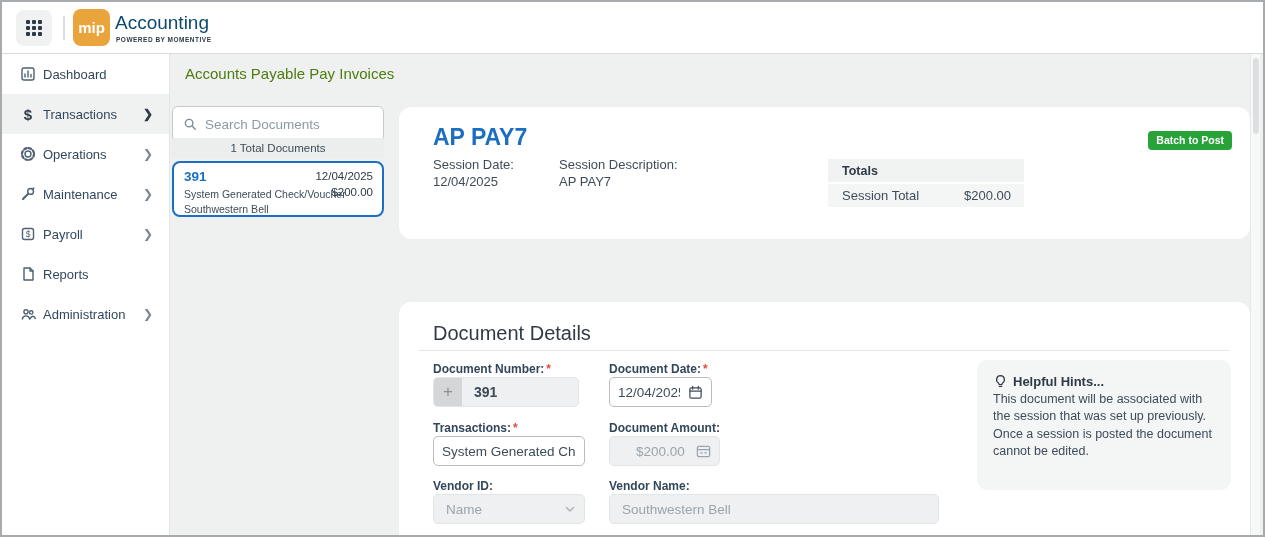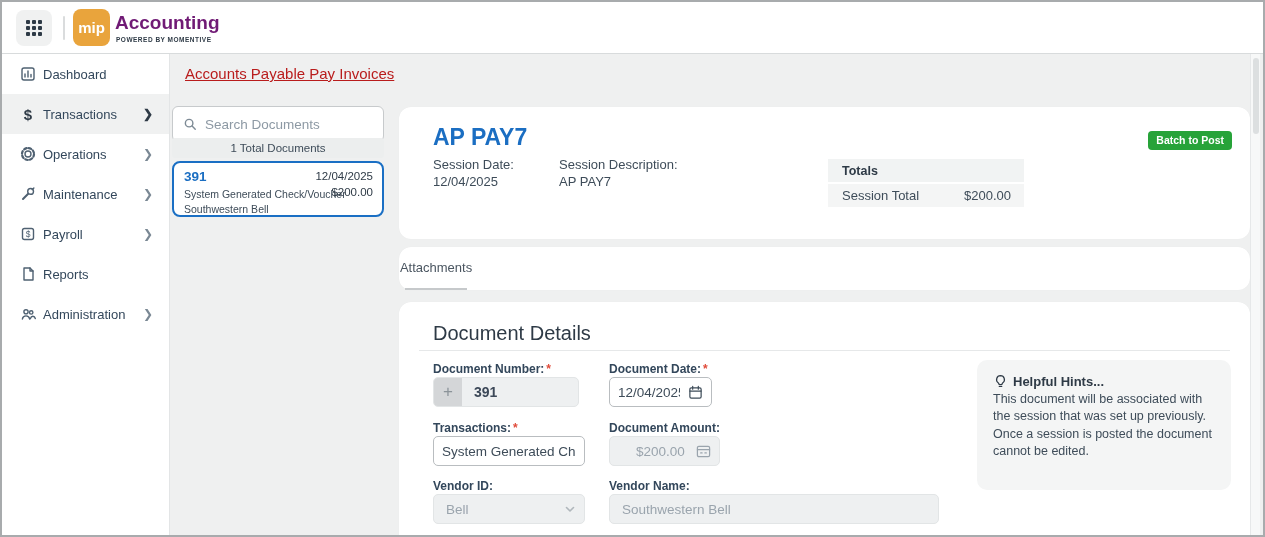--- a/index.html
+++ b/index.html
@@ -12,37 +12,37 @@
   .topbar { position:absolute; left:0; top:0; width:100%; height:52px; background:#ffffff;
             border-bottom:1px solid #d8dbdc; z-index:5; }
   .grid-btn { position:absolute; left:14px; top:8px; width:36px; height:36px; background:#f0f1f1;
               border-radius:8px; display:flex; align-items:center; justify-content:center; cursor:pointer; }
   .grid-ico { display:grid; grid-template-columns:repeat(3,4px); grid-template-rows:repeat(3,4px); gap:2px; }
   .grid-ico i { background:#2e3a46; border-radius:1px; }
   .tb-divider { position:absolute; left:61px; top:14px; width:2px; height:24px; background:#dadcdd; border-radius:1px; }
   .mip-badge { position:absolute; left:71px; top:7px; width:37px; height:37px; background:#e9a43c;
                border-radius:8px; color:#ffffff; font-size:15px; font-weight:bold;
                display:flex; align-items:center; justify-content:center; }
-  .app-name { position:absolute; left:113px; top:10px; font-size:19px; font-weight:bold; color:#701a75; }
+  .app-name { position:absolute; left:113px; top:10px; font-size:19px; font-weight:normal; color:#0c4a6e; }
   .tagline  { position:absolute; left:114px; top:34px; font-size:6.5px; font-weight:bold; color:#2e3a46; letter-spacing:.5px; }
 
   
   .sidebar { position:absolute; left:0; top:52px; width:168px; height:485px; background:#ffffff;
              border-right:1px solid #e3e5e6; z-index:4; }
   .nav-item { position:relative; height:40px; display:flex; align-items:center; padding-left:18px; cursor:pointer; }
   .nav-item.active { background:#f0f1f1; }
   .nav-ico { width:16px; height:16px; display:flex; align-items:center; justify-content:center; flex:0 0 16px; }
   .nav-ico svg { width:16px; height:16px; stroke:#4f6172; fill:none; stroke-width:1.4; stroke-linecap:round; stroke-linejoin:round; }
   .icon-dollar { font-size:15px; font-weight:bold; color:#2e3a46; line-height:1; }
   .nav-label { margin-left:7px; font-size:13px; color:#33475b; }
   .chev { position:absolute; right:16px; font-size:12px; color:#7a8894; }
   .chev.strong { color:#2e3a46; font-weight:bold; }
 
   
-  .page-title { position:absolute; left:183px; top:63px; font-size:15px; font-weight:500; color:#b91c1c;text-decoration:underline; }
+  .page-title { position:absolute; left:183px; top:63px; font-size:15px; font-weight:500; color:#4d7c0f; }
 
   
   .search-wrap { position:absolute; left:170px; top:104px; width:212px; height:36px; background:#ffffff;
                  border:1px solid #c7cacc; border-radius:6px; display:flex; align-items:center; }
   .search-wrap svg { width:14px; height:14px; stroke:#7d8a95; fill:none; stroke-width:1.6; stroke-linecap:round; margin:0 8px 0 10px; }
   .search-wrap input { border:none; outline:none; background:transparent; flex:1; font-size:13.5px; color:#3e4c59;
                        font-family:"Liberation Sans",sans-serif; }
   .search-wrap input::placeholder { color:#8d99a4; }
   .total-bar { position:absolute; left:170px; top:136px; width:212px; height:20px; background:#eceeee; border-radius:3px;
                display:flex; align-items:center; justify-content:center; font-size:11.5px; color:#3e4c59; }
@@ -236,23 +236,20 @@
     <button class="batch-btn">Batch to Post</button>
     <div class="totals">
       <div class="totals-header">Totals</div>
       <div class="totals-row">
         <span>Session Total</span>
         <span class="val">$200.00</span>
       </div>
     </div>
   </div>
 
-  <div class="card attach-card">
-    <div class="tab">Attachments</div>
-  </div>
 
   <div class="card details-card">
     <div class="dd-heading">Document Details</div>
     <div class="dd-divider"></div>
 
     <div class="f-label" style="left:34px; top:60px;">
       <span>Document Number:</span><span class="req">*</span>
     </div>
     <div class="field disabled" style="left:34px; top:75px; width:146px;">
       <span class="plus-btn">+</span>
@@ -289,21 +286,21 @@
             <rect x="1.5" y="2.5" width="13" height="11" rx="1.5"></rect>
             <path d="M1.5 6h13M5 9.5h1.5M9.5 9.5H11"></path>
           </svg>
       </span>
     </div>
 
     <div class="f-label" style="left:34px; top:177px;">
       <span>Vendor ID:</span>
     </div>
     <div class="field disabled" style="left:34px; top:192px; width:152px;">
-      <span class="dis-text">Bell</span>
+      <span class="dis-text">Name</span>
       <span class="f-icon chev-down">
         <svg viewBox="0 0 12 12">
             <path d="M2.5 4.5L6 8l3.5-3.5"></path>
           </svg>
       </span>
     </div>
 
     <div class="f-label" style="left:210px; top:177px;">
       <span>Vendor Name:</span>
     </div>

